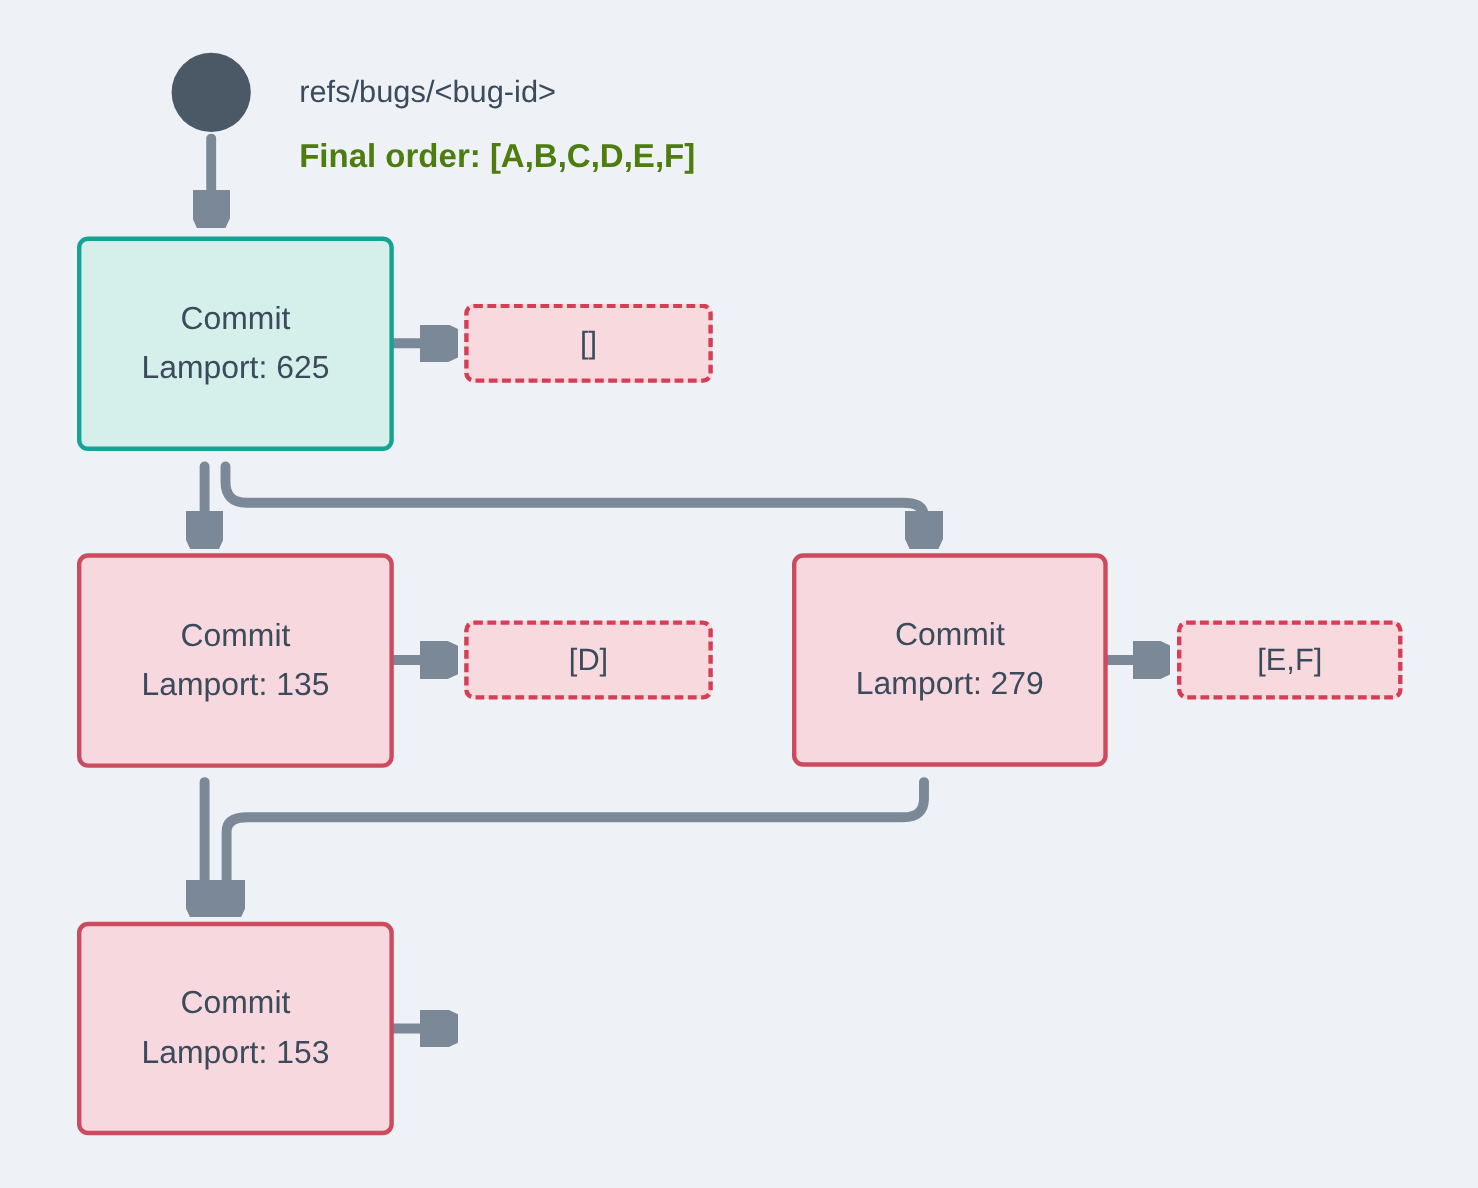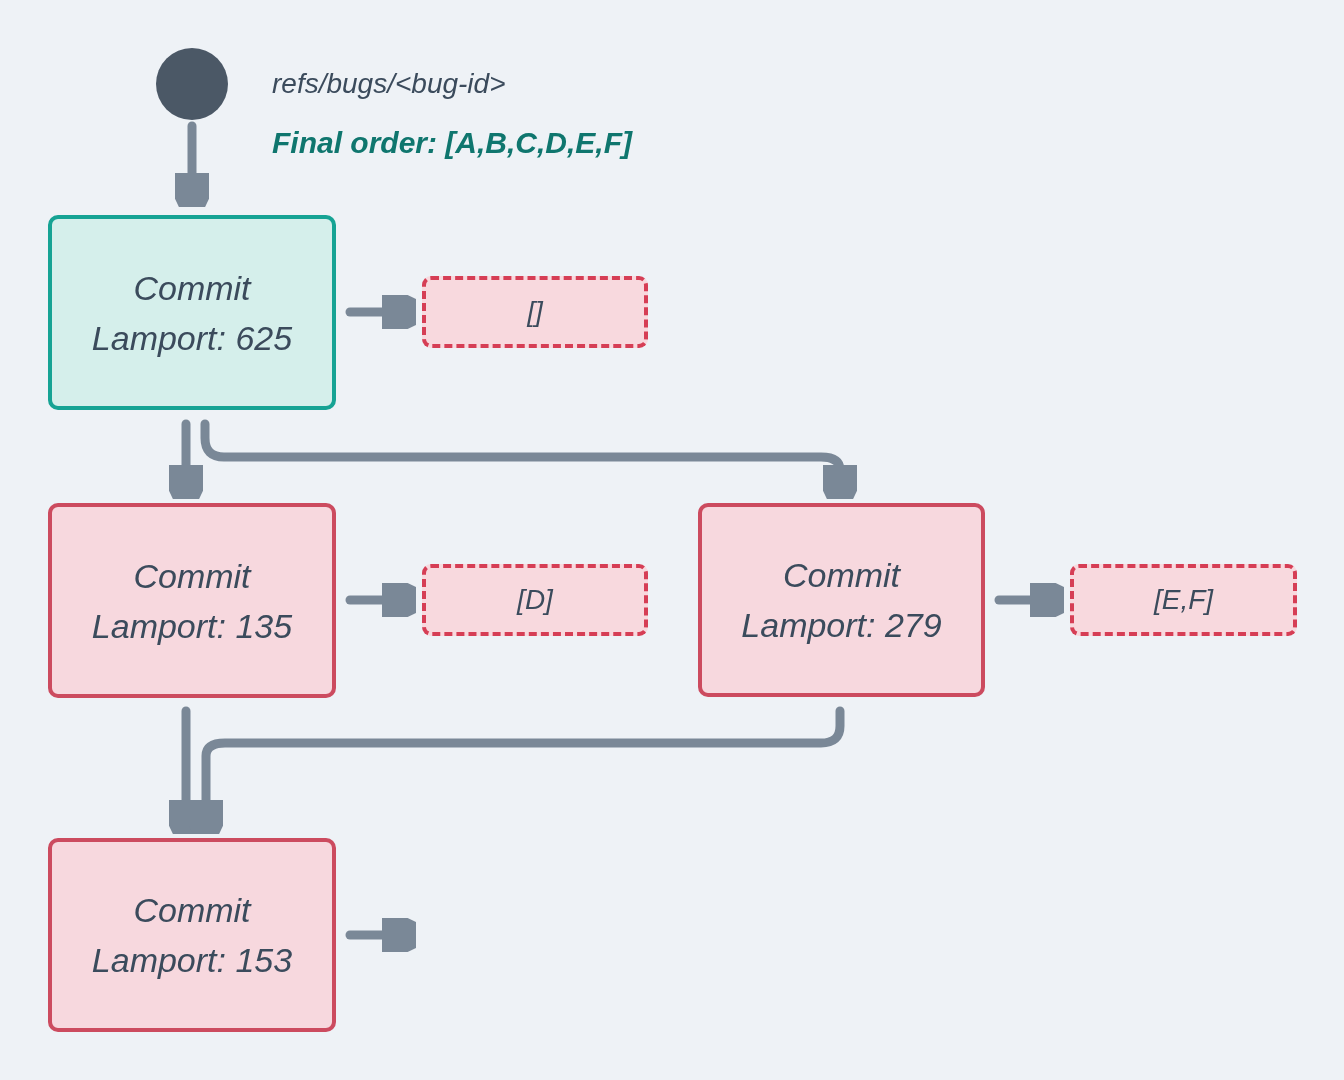--- a/index.html
+++ b/index.html
@@ -11,21 +11,20 @@
     height: 1080px;
     background: #eef2f6;
     font-family: "Liberation Sans", "DejaVu Sans", sans-serif;
     color: #3b4b5c;
     overflow: hidden;
     position: relative;
   }
   .canvas {
     position: absolute;
     inset: 0;
-    font-style: italic;
   }
   .ref-node {
     position: absolute;
     left: 156px;
     top: 48px;
     width: 72px;
     height: 72px;
     border-radius: 50%;
     background: #4b5866;
   }
@@ -37,21 +36,21 @@
     font-weight: 400;
     color: #3b4b5c;
     white-space: nowrap;
   }
   .final-order {
     position: absolute;
     left: 272px;
     top: 126px;
     font-size: 30px;
     font-weight: 700;
-    color: #0f766e;
+    color: #4d7c0f;
     white-space: nowrap;
   }
   .arrows-layer {
     position: absolute;
     left: 0;
     top: 0;
     width: 1344px;
     height: 1080px;
   }
   .arrows-layer path {
@@ -65,23 +64,24 @@
     position: absolute;
     width: 288px;
     height: 195px;
     border-radius: 10px;
     box-sizing: border-box;
     display: flex;
     flex-direction: column;
     align-items: center;
     justify-content: center;
     gap: 16px;
-    font-size: 34px;
+    font-size: 29px;
     line-height: 1;
     color: #3b4b5c;
+    margin-left: 22px;
   }
   .commit-merged {
     background: #d5efeb;
     border: 4px solid #16a394;
   }
   .commit-pending {
     background: #f7d8de;
     border: 4px solid #cc4b5f;
   }
   .payload-box {
@@ -98,21 +98,21 @@
     font-size: 28px;
     color: #3b4b5c;
   }
   
   .pos-commit-864 { left: 48px;  top: 215px; }
   .pos-commit-246 { left: 48px;  top: 503px; }
   .pos-commit-537 { left: 698px; top: 503px; width: 287px; height: 194px; }
   .pos-commit-127 { left: 48px;  top: 838px; height: 194px; }
   .pos-payload-0  { left: 422px; top: 276px; }
   .pos-payload-1  { left: 422px; top: 564px; }
-  .pos-payload-2  { left: 1070px; top: 564px; width: 227px; }
+  .pos-payload-2  { left: 1070px; top: 564px; width: 205px; }
   .pos-payload-3  { left: 422px; top: 899px; }
 </style>
 </head>
 <body>
 
 <div class="canvas">
 
   <svg class="arrows-layer" viewBox="0 0 1344 1080" xmlns="http://www.w3.org/2000/svg">
     <defs>
       <marker id="ah" viewBox="0 0 12 12" refX="2.5" refY="6" markerWidth="34" markerHeight="34" markerUnits="userSpaceOnUse" orient="auto">

